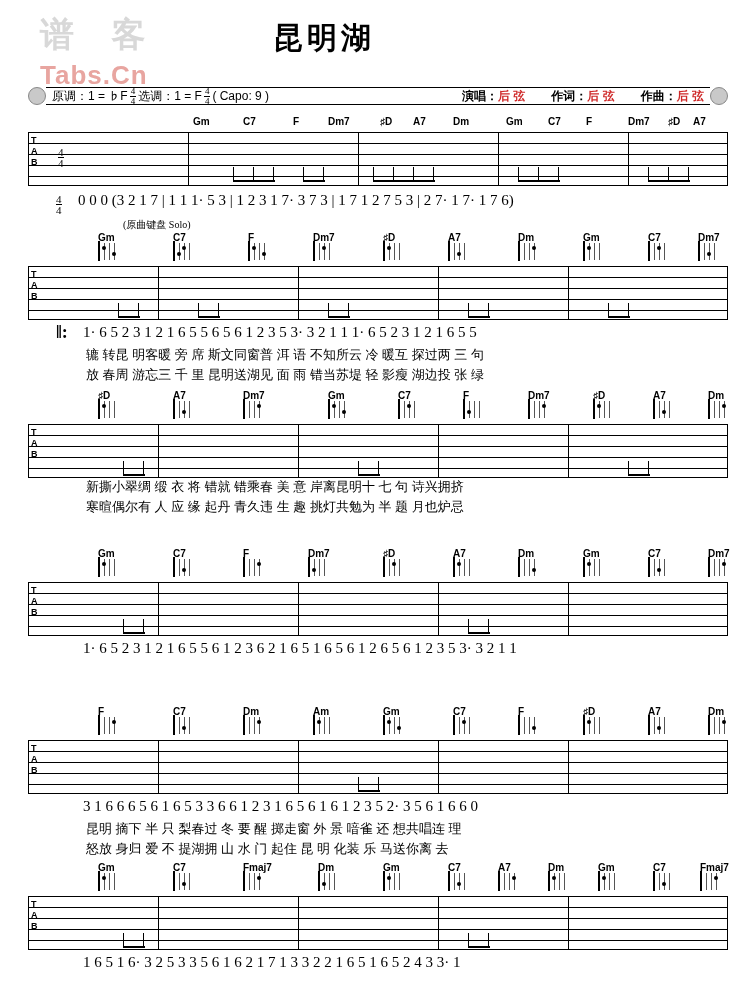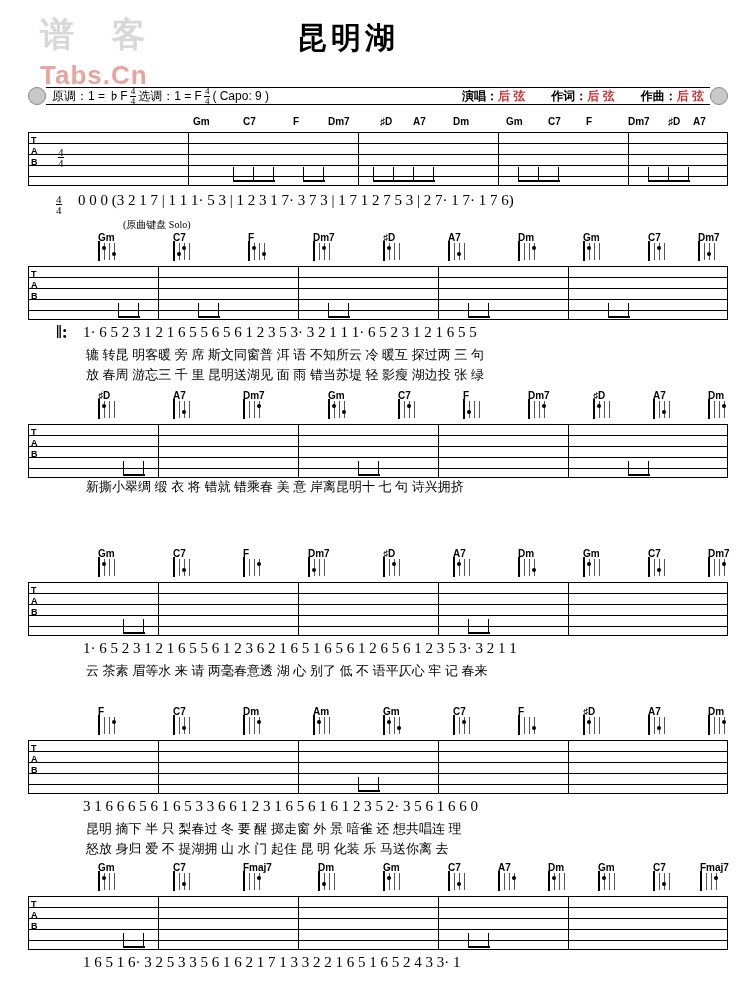--- a/index.html
+++ b/index.html
@@ -12,21 +12,21 @@
     overflow:hidden;
   }
   
   .wm{position:absolute;left:40px;top:12px;z-index:5;pointer-events:none;}
   .wm-cn{font-family:"Liberation Sans",sans-serif;font-size:34px;color:#d8d8d8;letter-spacing:14px;font-weight:bold;}
   .wm-en{font-family:"Liberation Sans",sans-serif;font-size:26px;color:#e8a5a0;font-weight:bold;margin-top:2px;letter-spacing:1px;}
 
   
   .title{
     position:absolute;left:0;top:18px;width:648px;text-align:center;
-    font-family:"Liberation Sans",sans-serif;font-size:30px;font-weight:bold;letter-spacing:4px;padding-left:24px;
+    font-family:"Liberation Sans",sans-serif;font-size:30px;font-weight:bold;letter-spacing:4px;
   }
 
   
   .creditbar{
     position:absolute;left:28px;top:84px;width:700px;height:24px;
     display:flex;align-items:center;
   }
   .cb-dot{width:16px;height:16px;border-radius:50%;background:#c9c9c9;border:1px solid #888;flex:0 0 auto;}
   .cb-line{flex:1 1 auto;height:16px;border-top:1px solid #000;border-bottom:1px solid #000;display:flex;align-items:center;}
   .cb-inner{display:flex;align-items:center;width:100%;font-size:12px;padding:0 6px;box-sizing:border-box;}
@@ -276,20 +276,23 @@
     <div class="stem" style="left:330px;top:36px;height:14px;"></div>
     <div class="stem" style="left:350px;top:36px;height:14px;"></div>
     <div class="beam" style="left:330px;top:49px;width:22px;"></div>
     <div class="stem" style="left:600px;top:36px;height:14px;"></div>
     <div class="stem" style="left:620px;top:36px;height:14px;"></div>
     <div class="beam" style="left:600px;top:49px;width:22px;"></div>
   </div>
   <div class="lyric">
     <span class="w" style="left:58px;">新撕小翠绸   缎  衣              将   错就  错乘春  美 意        岸离昆明十  七 句   诗兴拥挤</span>
   </div>
+  <div class="lyric">
+    <span class="w" style="left:58px;">寒暄偶尔有   人  应              缘   起丹  青久违  生 趣        挑灯共勉为  半 题   月也炉忌</span>
+  </div>
 </div>
 
 <div class="system" style="top:548px;">
   <div class="chordrow">
     <span class="chord" style="left:70px;"><span class="nm">Gm</span><span class="grid"><span class="v" style="left:5px;"></span><span class="v" style="left:10px;"></span><span class="v" style="left:15px;"></span><span class="h" style="top:6px;"></span><span class="h" style="top:12px;"></span><span class="d" style="left:3px;top:3px;"></span></span></span>
     <span class="chord" style="left:145px;"><span class="nm">C7</span><span class="grid"><span class="v" style="left:5px;"></span><span class="v" style="left:10px;"></span><span class="v" style="left:15px;"></span><span class="h" style="top:6px;"></span><span class="h" style="top:12px;"></span><span class="d" style="left:8px;top:9px;"></span></span></span>
     <span class="chord" style="left:215px;"><span class="nm">F</span><span class="grid"><span class="v" style="left:5px;"></span><span class="v" style="left:10px;"></span><span class="v" style="left:15px;"></span><span class="h" style="top:6px;"></span><span class="h" style="top:12px;"></span><span class="d" style="left:13px;top:3px;"></span></span></span>
     <span class="chord" style="left:280px;"><span class="nm">Dm7</span><span class="grid"><span class="v" style="left:5px;"></span><span class="v" style="left:10px;"></span><span class="v" style="left:15px;"></span><span class="h" style="top:6px;"></span><span class="h" style="top:12px;"></span><span class="d" style="left:3px;top:9px;"></span></span></span>
     <span class="chord" style="left:355px;"><span class="nm">♯D</span><span class="grid"><span class="v" style="left:5px;"></span><span class="v" style="left:10px;"></span><span class="v" style="left:15px;"></span><span class="h" style="top:6px;"></span><span class="h" style="top:12px;"></span><span class="d" style="left:8px;top:3px;"></span></span></span>
     <span class="chord" style="left:425px;"><span class="nm">A7</span><span class="grid"><span class="v" style="left:5px;"></span><span class="v" style="left:10px;"></span><span class="v" style="left:15px;"></span><span class="h" style="top:6px;"></span><span class="h" style="top:12px;"></span><span class="d" style="left:3px;top:3px;"></span></span></span>
@@ -312,23 +315,20 @@
       <div class="bar" style="right:0;"></div>
     <div class="stem" style="left:95px;top:36px;height:14px;"></div>
     <div class="stem" style="left:115px;top:36px;height:14px;"></div>
     <div class="beam" style="left:95px;top:49px;width:22px;"></div>
     <div class="stem" style="left:440px;top:36px;height:14px;"></div>
     <div class="stem" style="left:460px;top:36px;height:14px;"></div>
     <div class="beam" style="left:440px;top:49px;width:22px;"></div>
   </div>
   <div class="numrow" style="margin-top:4px;">
     <span class="n" style="left:55px;">1·  6 5 2 3 1 2 1 6 5 5        6 1 2 3 6 2 1 6 5 1 6 5 6 1 2        6 5 6 1 2 3 5 3·  3 2 1 1</span>
-  </div>
-  <div class="lyric">
-    <span class="w" style="left:58px;">云    茶素  眉等水  来  请        两毫春意透  湖  心         别了   低 不  语平仄心 牢  记  春来</span>
   </div>
 </div>
 
 <div class="system" style="top:706px;">
   <div class="chordrow">
     <span class="chord" style="left:70px;"><span class="nm">F</span><span class="grid"><span class="v" style="left:5px;"></span><span class="v" style="left:10px;"></span><span class="v" style="left:15px;"></span><span class="h" style="top:6px;"></span><span class="h" style="top:12px;"></span><span class="d" style="left:13px;top:3px;"></span></span></span>
     <span class="chord" style="left:145px;"><span class="nm">C7</span><span class="grid"><span class="v" style="left:5px;"></span><span class="v" style="left:10px;"></span><span class="v" style="left:15px;"></span><span class="h" style="top:6px;"></span><span class="h" style="top:12px;"></span><span class="d" style="left:8px;top:9px;"></span></span></span>
     <span class="chord" style="left:215px;"><span class="nm">Dm</span><span class="grid"><span class="v" style="left:5px;"></span><span class="v" style="left:10px;"></span><span class="v" style="left:15px;"></span><span class="h" style="top:6px;"></span><span class="h" style="top:12px;"></span><span class="d" style="left:13px;top:3px;"></span></span></span>
     <span class="chord" style="left:285px;"><span class="nm">Am</span><span class="grid"><span class="v" style="left:5px;"></span><span class="v" style="left:10px;"></span><span class="v" style="left:15px;"></span><span class="h" style="top:6px;"></span><span class="h" style="top:12px;"></span><span class="d" style="left:3px;top:3px;"></span></span></span>
     <span class="chord" style="left:355px;"><span class="nm">Gm</span><span class="grid"><span class="v" style="left:5px;"></span><span class="v" style="left:10px;"></span><span class="v" style="left:15px;"></span><span class="h" style="top:6px;"></span><span class="h" style="top:12px;"></span><span class="d" style="left:3px;top:3px;"></span><span class="d" style="left:13px;top:9px;"></span></span></span>

